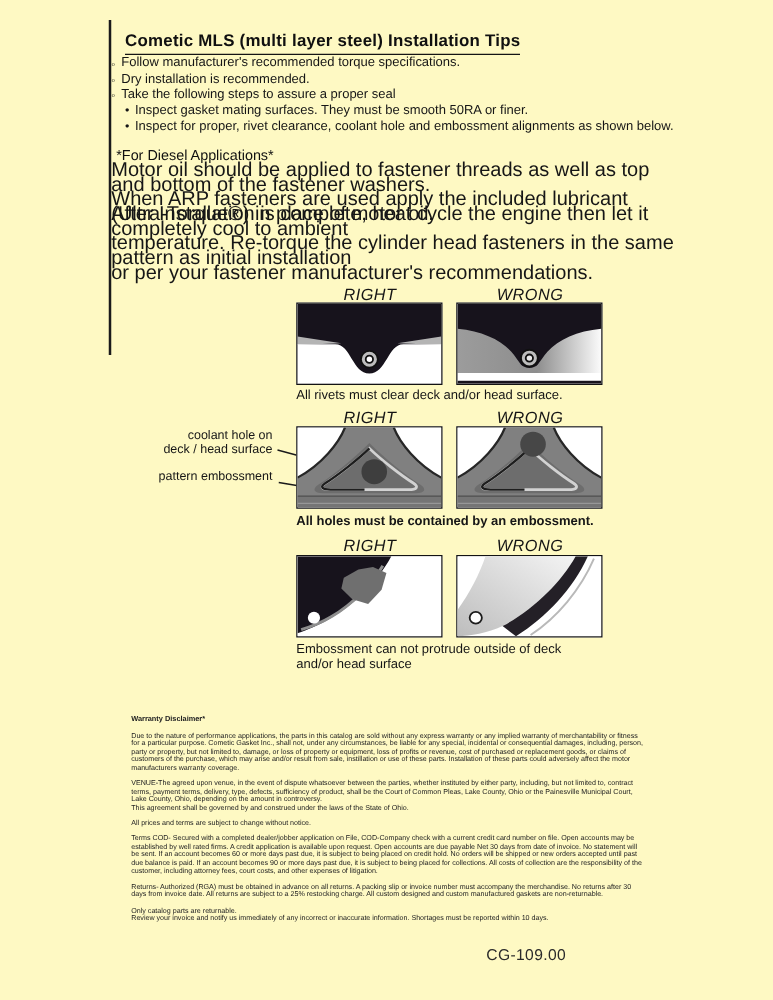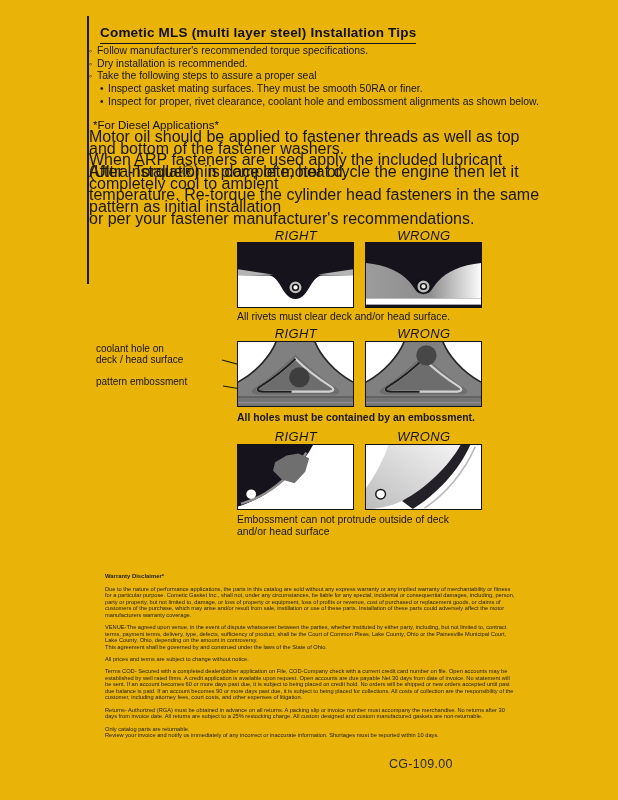--- a/index.html
+++ b/index.html
@@ -1,17 +1,17 @@
 <!DOCTYPE html>
 <html><head>
 <meta charset="utf-8">
 <style>
   html,body{margin:0;padding:0;background:#ffffff;}
   .page{
-    position:relative;width:618px;height:800px;background:#eab308;overflow:hidden;
+    position:relative;width:618px;height:800px;background:#fef9c3;overflow:hidden;
     font-family:"Liberation Sans","DejaVu Sans",sans-serif;color:#1b1b1b;
   }
   .vline{position:absolute;left:87px;top:16px;width:1.5px;height:268px;background:#1a1a1a;}
   .title{
     position:absolute;left:100px;top:25px;margin:0;
     font-size:13.5px;font-weight:bold;color:#101010;letter-spacing:.2px;
     border-bottom:1.6px solid #141414;padding-bottom:2.5px;display:inline-block;
   }
   .tips{position:absolute;left:89px;top:45px;width:480px;font-size:10.4px;line-height:12.7px;color:#161616;}
   .tip{display:flex;}
@@ -25,21 +25,21 @@
   .p3{top:207px;}
   .dlabel{position:absolute;width:118px;text-align:center;font-size:13px;color:#141414;letter-spacing:.4px;font-style:italic;}
   .colR{left:237px;}
   .colW{left:365px;}
   .r1l{top:228px;} .r2l{top:326px;} .r3l{top:429px;}
   .dbox{position:absolute;width:115px;height:64px;border:1.6px solid #131313;background:#fff;}
   .r1b{top:242px;} .r2b{top:341px;} .r3b{top:444px;}
   .dbox svg{display:block;width:115px;height:64px;}
   .caption{position:absolute;left:237px;width:300px;margin:0;font-size:10.4px;line-height:11.5px;color:#161616;white-space:pre-line;}
   .c1{top:311px;} .c2{top:412px;font-weight:bold;} .c3{top:514px;}
-  .ann{position:absolute;left:96px;width:122px;text-align:left;font-size:10px;line-height:10.8px;color:#161616;white-space:pre-line;}
+  .ann{position:absolute;left:96px;width:122px;text-align:right;font-size:10px;line-height:10.8px;color:#161616;white-space:pre-line;}
   .ann1{top:344px;} .ann2{top:377px;}
   .pointer-svg{position:absolute;left:218px;top:352px;width:90px;height:48px;}
   .legal{position:absolute;left:105px;top:573px;width:412px;font-size:5.7px;line-height:6.45px;color:#222;}
   .legal p{margin:0 0 6px 0;white-space:pre-line;}
   .legal .lh{font-weight:bold;font-size:5.9px;margin-bottom:6.5px;}
   .partnum{position:absolute;left:389px;top:757px;margin:0;font-size:12.5px;color:#2a2a2a;letter-spacing:.3px;}
 </style>
 </head>
 <body>
 

